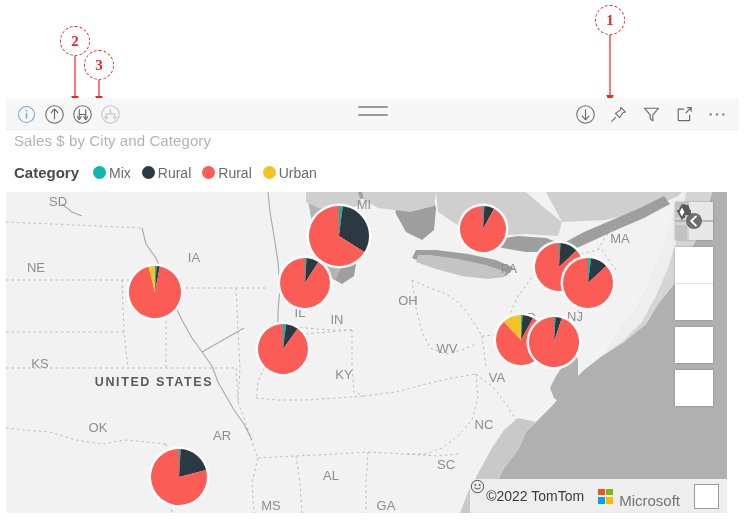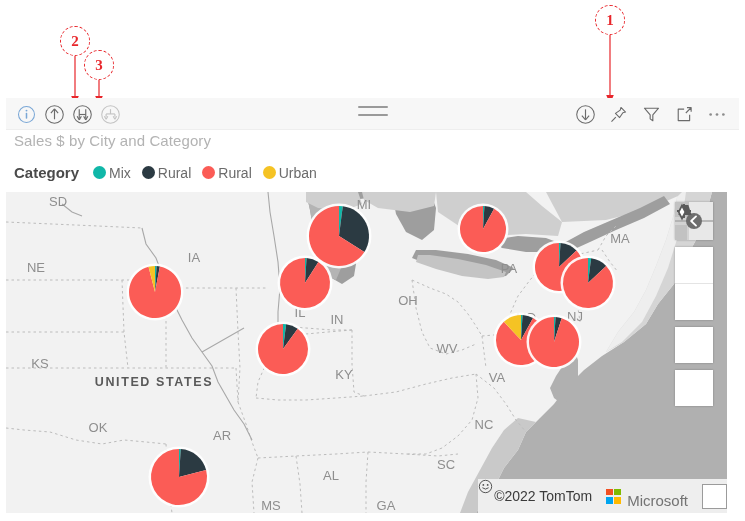--- a/index.html
+++ b/index.html
@@ -122,21 +122,21 @@
     box-shadow:0 0 2px rgba(0,0,0,.28);
     cursor:pointer;position:relative;overflow:hidden;
   }
 
   
   #attrib{
     position:absolute;right:0;bottom:0;
     height:34px;
     background:#eeeeee;
     display:flex;align-items:center;
-    padding:0 0 0 16px;
+    padding:0 8px 0 16px;
     gap:14px;
   }
   #attrib .tomtom{color:#3b3b3b;font-size:14px;}
   #attrib .ms-logo{display:flex;align-items:center;gap:6px;}
   #attrib .ms-squares{width:15px;height:15px;display:grid;grid-template-columns:1fr 1fr;grid-template-rows:1fr 1fr;gap:1.5px;}
   #attrib .ms-word{color:#737373;font-size:15px;margin-top:8px;}
   #attrib .feedback{
     width:23px;height:23px;border:1px solid #9b9b9b;background:#fff;
     display:flex;align-items:center;justify-content:center;cursor:pointer;
   }

